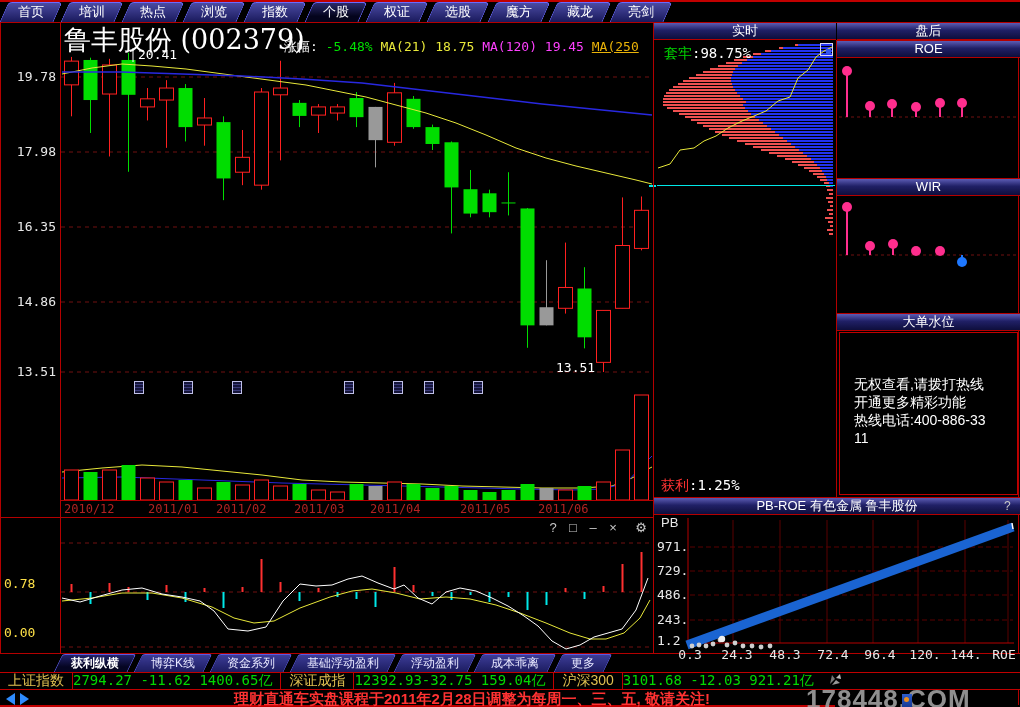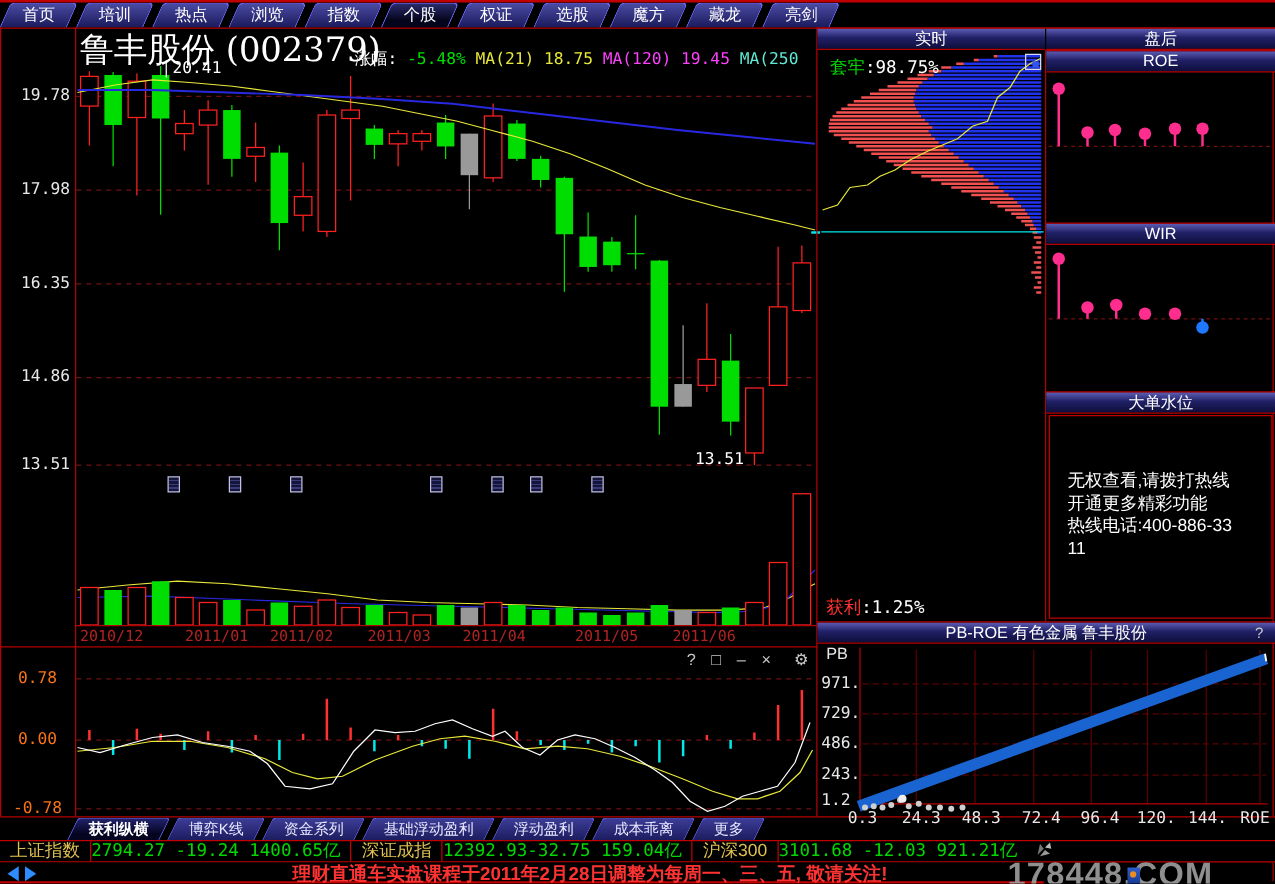--- a/index.html
+++ b/index.html
@@ -44,21 +44,21 @@
   #arrow-left{left:6px;border-right:9px solid #2e8cff;}
   #arrow-right{left:20px;border-left:9px solid #2e8cff;}
   #watermark{position:absolute;left:806px;top:-6px;color:#9c9c9c;font-size:26px;font-weight:bold;
              letter-spacing:1px;opacity:0.92;font-family:"Liberation Sans",sans-serif;}
   .wm-logo{position:absolute;left:96px;top:10px;width:10px;height:13px;background:linear-gradient(#3366dd,#1a3fa0);
            display:inline-block;}
   .wm-logo:after{content:"";position:absolute;left:2px;top:3px;width:5px;height:5px;background:#ff9922;border-radius:50%;}
   
   .pricelab{position:absolute;width:52px;text-align:right;color:#e8e8e8;font-size:13px;}
   .datelab{position:absolute;top:502px;color:#b22222;font-size:12px;}
-  .ylab-macd{position:absolute;width:52px;text-align:center;color:#f97316;font-size:13px;}
+  .ylab-macd{position:absolute;width:52px;text-align:left;color:#fde047;font-size:13px;margin-top:41px;}
   .flag{position:absolute;top:381px;width:8px;height:11px;border:1px solid #c0c0e8;
         background:repeating-linear-gradient(180deg,#15153a 0 2px,#3a3a7a 2px 3px);}
   .winicon{color:#c8c8c8;font-size:13px;position:absolute;top:520px;cursor:pointer;width:16px;text-align:center;}
   #snapshot-icon{position:absolute;left:820px;top:43px;width:11px;height:11px;border:1px solid #d8d8f0;cursor:pointer;}
   #snapshot-icon:after{content:"";position:absolute;right:1px;bottom:1px;width:5px;height:5px;background:#3355ee;}
   .pb-ylab{position:absolute;color:#e8e8e8;font-size:13px;}
   .pb-xlab{position:absolute;top:647px;color:#e8e8e8;font-size:13px;transform:translateX(-50%);}
   #notice-box{position:absolute;left:839px;top:332px;width:179px;height:163px;border:1px solid #c00000;box-sizing:border-box;}
   #notice-text{position:absolute;left:14px;top:42px;width:156px;color:#fff;font-size:14px;line-height:18px;white-space:pre-line;}
   .fan{display:inline-block;margin-left:6px;}
@@ -413,21 +413,21 @@
   <div class="hline" style="left:0;top:22px;width:1020px"></div>
   <div class="vline" style="left:0;top:22px;height:683px"></div>
   <div class="vline" style="left:1018px;top:22px;height:683px"></div>
   <div class="vline" style="left:60px;top:22px;height:631px"></div>
   <div class="vline" style="left:653px;top:22px;height:650px"></div>
   <div class="vline" style="left:836px;top:40px;height:457px"></div>
   <div class="hline" style="left:60px;top:500px;width:594px"></div>
   <div class="hline" style="left:0;top:517px;width:654px"></div>
 
   <div class="abs" style="left:64px;top:22px;color:#fff;font-size:27px;font-family:'DejaVu Serif',serif;">鲁丰股份 (002379)</div>
-  <div class="abs mono" id="info-line2" style="left:284px;top:38px;font-size:13px;white-space:nowrap;"><span style="color: rgb(255, 255, 255);">涨幅: </span><span style="color: rgb(0, 224, 0);">-5.48% </span><span style="color: rgb(232, 232, 58);">MA(21) 18.75 </span><span style="color: rgb(255, 64, 255);">MA(120) 19.45 </span><span style="color: #5eead4;">MA(250</span></div>
+  <div class="abs mono" id="info-line2" style="left:284px;top:38px;font-size:13px;white-space:nowrap;"><span style="color: rgb(255, 255, 255);">涨幅: </span><span style="color: rgb(0, 224, 0);">-5.48% </span><span style="color: rgb(232, 232, 58);">MA(21) 18.75 </span><span style="color: rgb(255, 64, 255);">MA(120) 19.45 </span><span style="color: #eab308; text-decoration: underline;">MA(250</span></div>
   <div class="abs mono" style="left:138px;top:47px;color:#fff;font-size:13px;">20.41</div>
   <div class="abs mono" style="left:556px;top:360px;color:#fff;font-size:13px;">13.51</div>
   <div id="price-labels">
       <div class="pricelab mono" style="left: 4px; top: 69px;">19.78</div>
       <div class="pricelab mono" style="left: 4px; top: 144px;">17.98</div>
       <div class="pricelab mono" style="left: 4px; top: 219px;">16.35</div>
       <div class="pricelab mono" style="left: 4px; top: 294px;">14.86</div>
       <div class="pricelab mono" style="left: 4px; top: 364px;">13.51</div>
     </div>
   <div id="date-labels">
@@ -481,21 +481,21 @@
       <div class="btab">
         <span>成本乖离</span>
       </div>
       <div class="btab">
         <span>更多</span>
       </div>
     </div>
   <div id="statusbar">
       <span class="st-label">上证指数</span>
       <span class="st-sep"></span>
-      <span class="st-val">2794.27  -19.24 1400.65亿</span>
+      <span class="st-val">2794.27  -11.62 1400.65亿</span>
       <span class="st-sep"></span>
       <span class="st-label">深证成指</span>
       <span class="st-sep"></span>
       <span class="st-val">12392.93-32.75 159.04亿</span>
       <span class="st-sep"></span>
       <span class="st-label">沪深300</span>
       <span class="st-sep"></span>
       <span class="st-val">3101.68  -12.03 921.21亿</span>
       <span class="fan"><svg width="15" height="14">
           <path d="M2 12 L7 7 L4 3 Z" fill="#777"></path>

